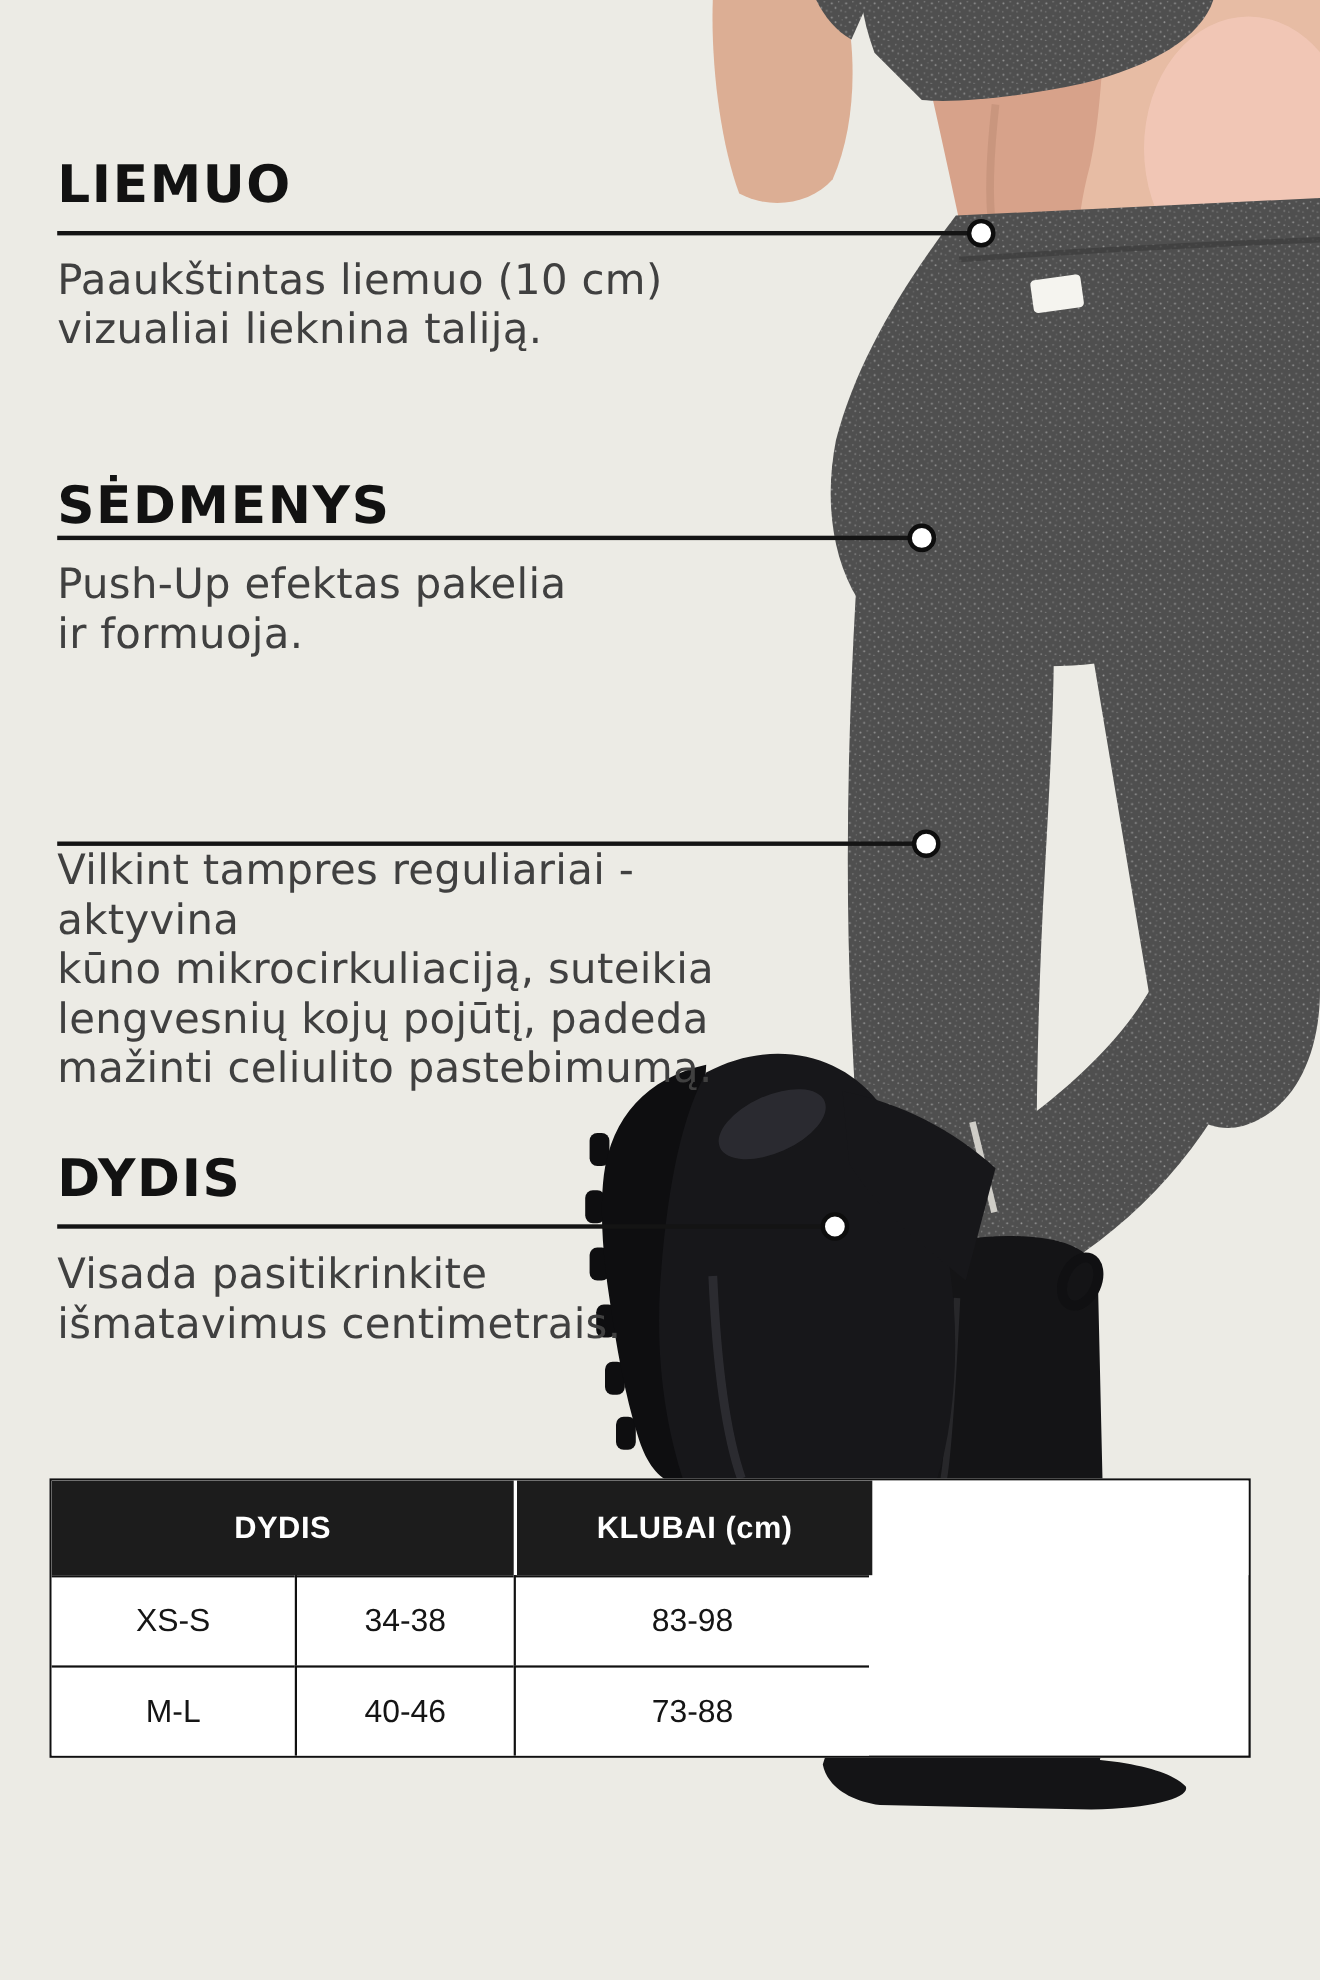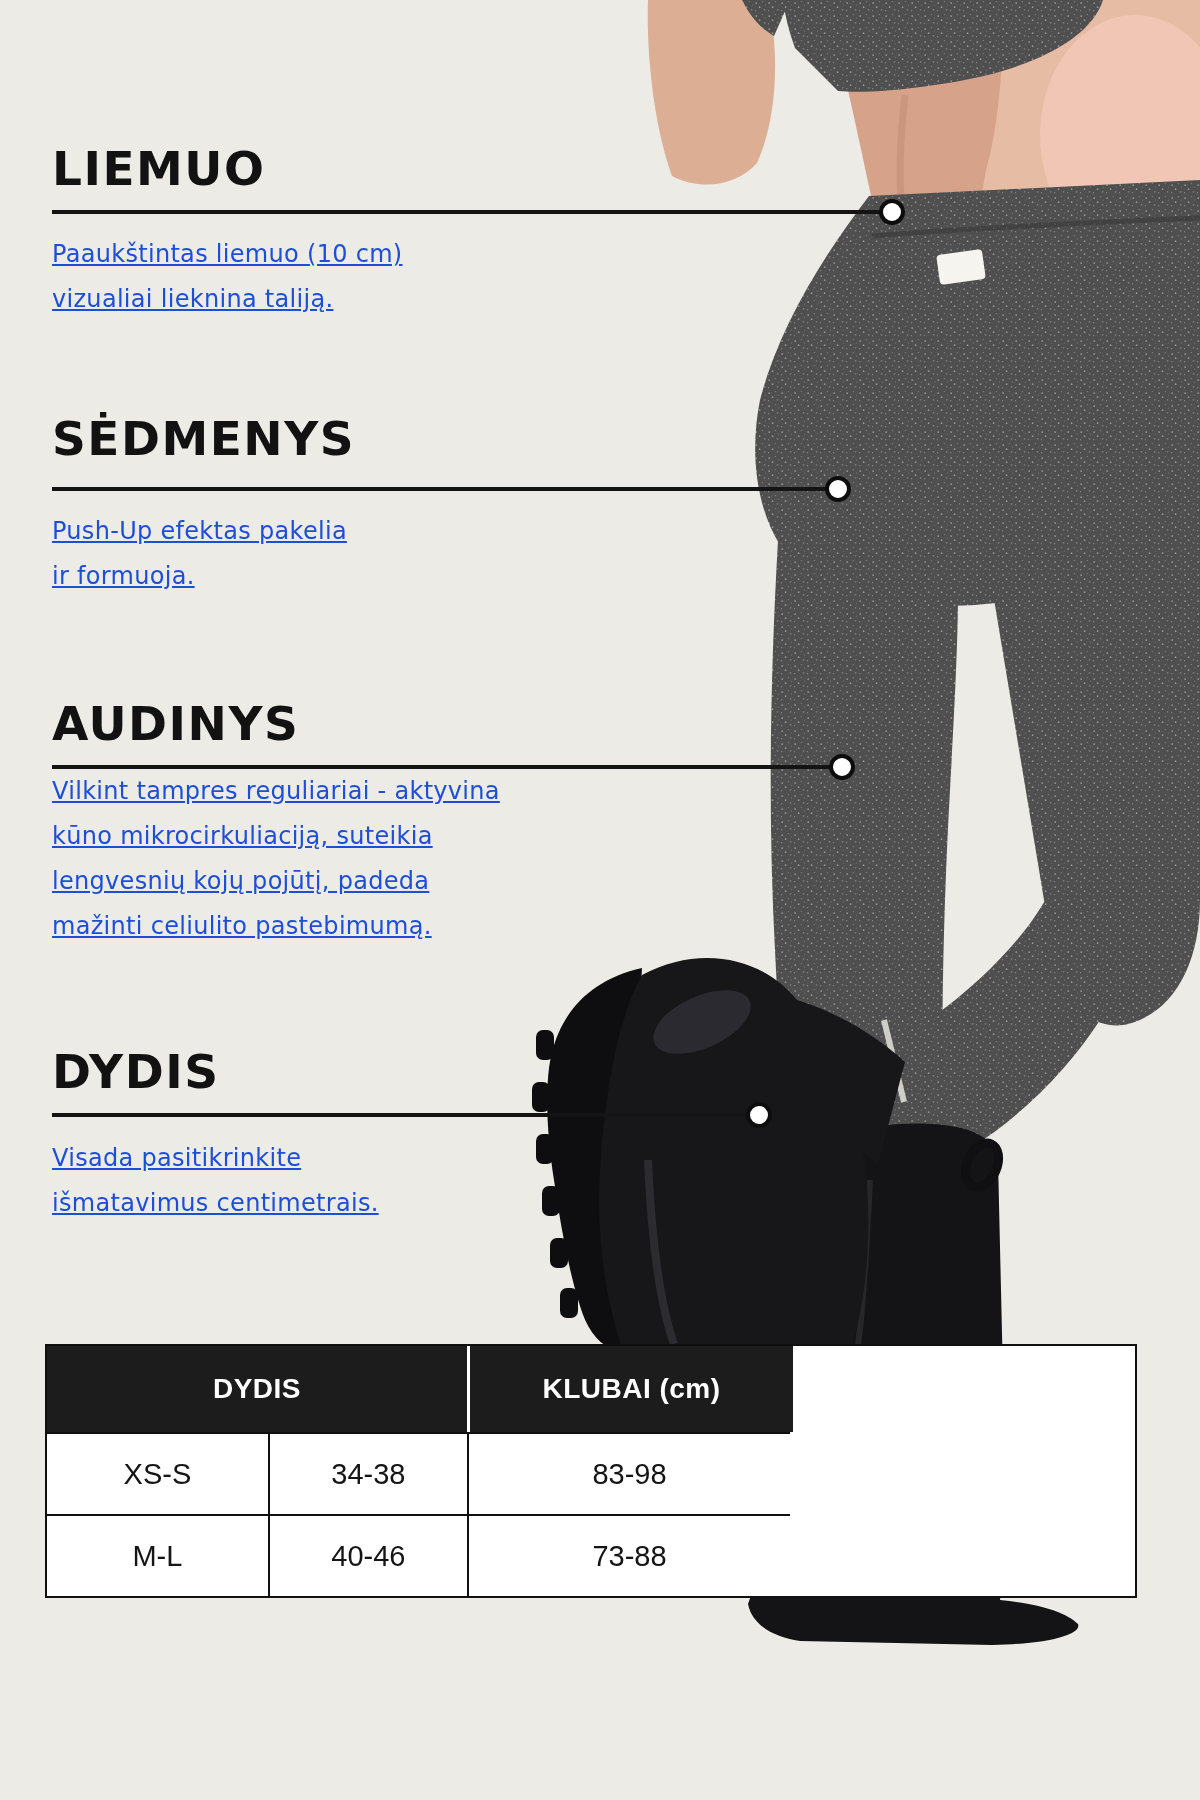--- a/index.html
+++ b/index.html
@@ -12,22 +12,22 @@
   .figure-layer{position:absolute;left:0;top:0;width:1200px;height:1800px;z-index:0;}
   .content-layer{position:absolute;left:0;top:0;width:976px;height:1800px;z-index:1;}
 
   .sec-title{
     position:absolute;left:52px;
     font-size:47px;font-weight:800;letter-spacing:1.5px;
     color:#121212;white-space:nowrap;
   }
   .sec-body{
     position:absolute;left:52px;width:640px;
-    font-size:24px;line-height:45px;letter-spacing:.3px;
-    color:#1d4ed8;white-space:pre-line;text-decoration:underline;
+    font-size:38px;line-height:45px;letter-spacing:.3px;
+    color:#404040;white-space:pre-line;
   }
   .connector{
     position:absolute;left:52px;height:4px;background:#141414;
   }
   .dot{
     position:absolute;width:26px;height:26px;border-radius:50%;
     background:#ffffff;border:4px solid #0d0d0d;box-sizing:border-box;
   }
 
   
@@ -142,27 +142,26 @@
 </svg>
 
 <div class="content-layer">
 
   <div class="sec-title" style="top:141px">LIEMUO</div>
   <div class="connector" style="top:210px;width:840px"></div>
   <div class="dot" style="left:879px;top:199px"></div>
   <div class="sec-body" style="top:232px">Paaukštintas liemuo (10 cm)
 vizualiai lieknina taliją.</div>
 
-  <div class="sec-title" style="top:411px">SĖDMENYS</div>
+  <div class="sec-title" style="top:432px">SĖDMENYS</div>
   <div class="connector" style="top:487px;width:786px"></div>
   <div class="dot" style="left:825px;top:476px"></div>
   <div class="sec-body" style="top:509px">Push-Up efektas pakelia
 ir formuoja.</div>
 
-  <div class="sec-title" style="top:696px">AUDINYS</div>
   <div class="connector" style="top:765px;width:790px"></div>
   <div class="dot" style="left:829px;top:754px"></div>
   <div class="sec-body" style="top:769px">Vilkint tampres reguliariai - aktyvina
 kūno mikrocirkuliaciją, suteikia
 lengvesnių kojų pojūtį, padeda
 mažinti celiulito pastebimumą.</div>
 
   <div class="sec-title" style="top:1044px">DYDIS</div>
   <div class="connector" style="top:1113px;width:707px"></div>
   <div class="dot" style="left:746px;top:1102px"></div>

